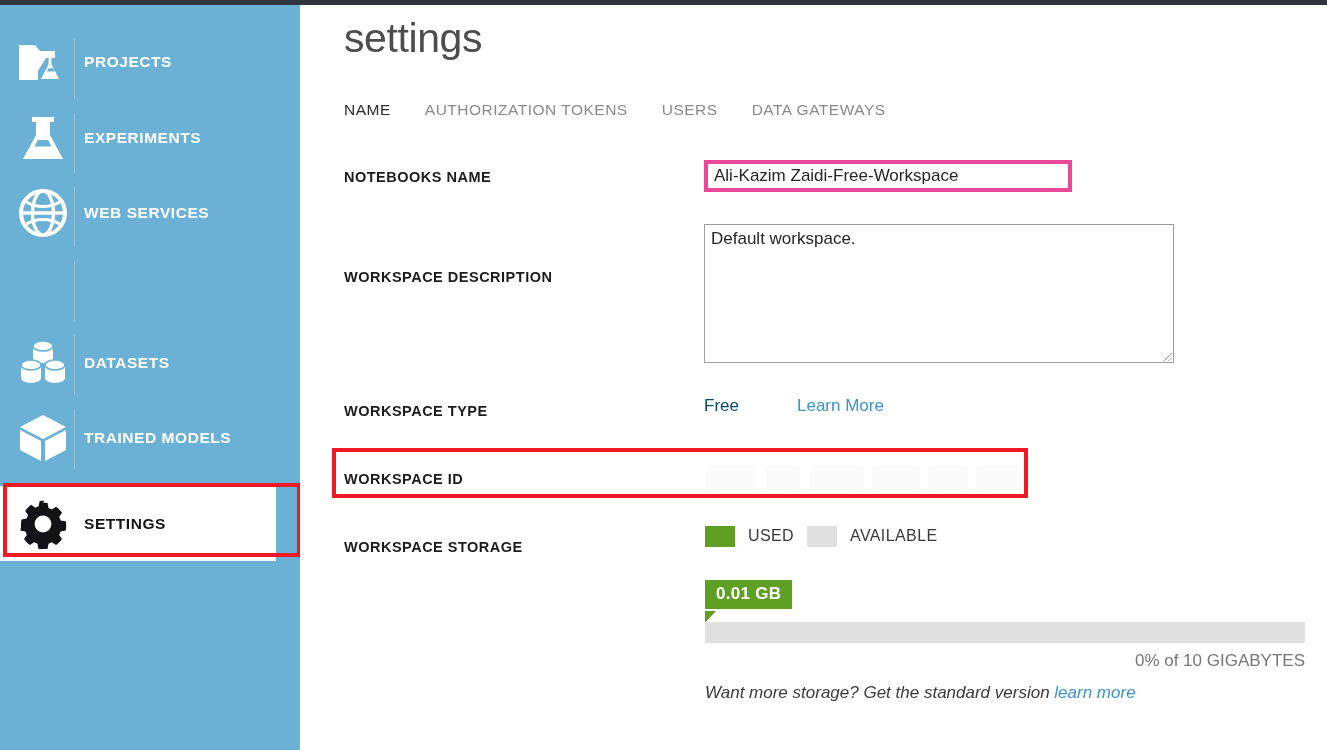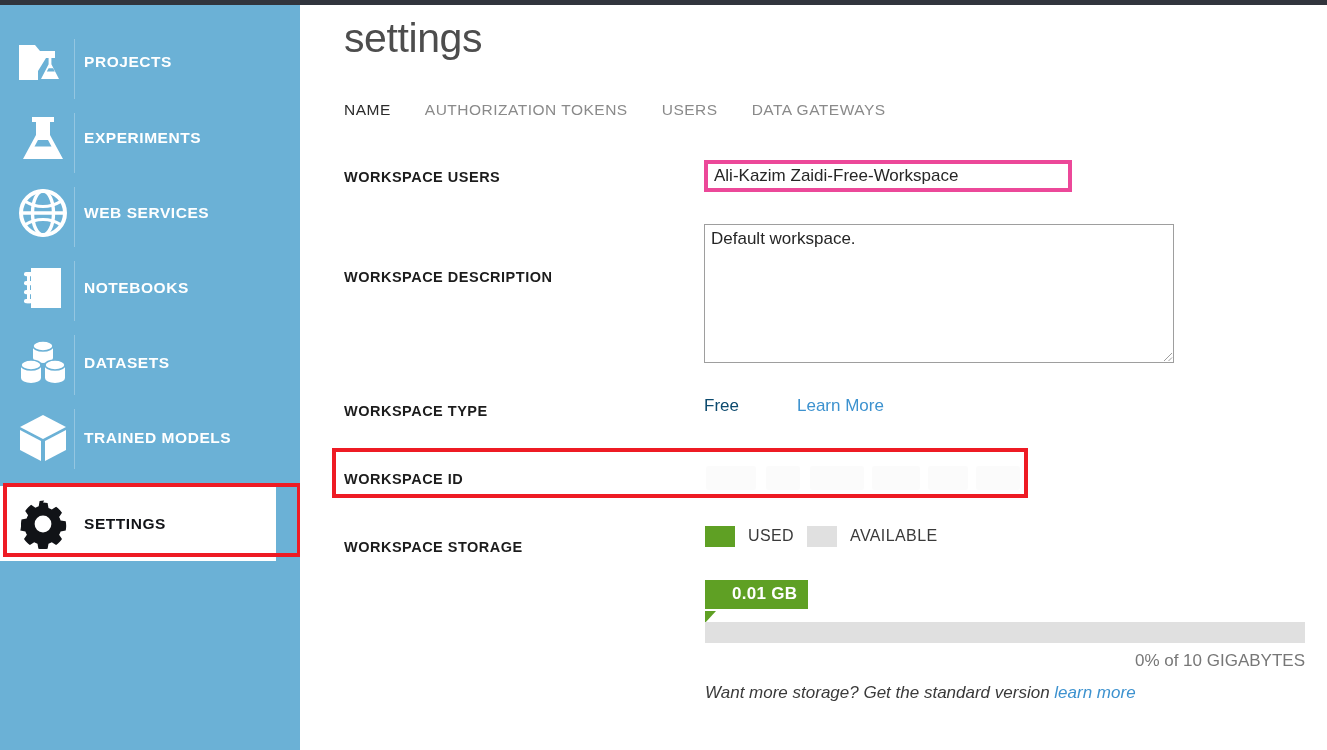--- a/index.html
+++ b/index.html
@@ -191,21 +191,21 @@
   }
 
   
   .badge {
     position: absolute;
     background: #5fa024;
     color: #ffffff;
     font-size: 17px;
     font-weight: bold;
     letter-spacing: 0.3px;
-    padding: 4px 11px 5px 27px;
+    padding: 4px 11px 5px 11px;
     white-space: nowrap;
   }
   .badge-tail {
     position: absolute;
     width: 0; height: 0;
     border-left: 11px solid #5fa024;
     border-bottom: 12px solid transparent;
   }
   .bar-track {
     position: absolute;
@@ -279,33 +279,20 @@
           <circle cx="25" cy="25" r="22" fill="none" stroke="#ffffff" stroke-width="4"></circle>
           <ellipse cx="25" cy="25" rx="10.5" ry="22" fill="none" stroke="#ffffff" stroke-width="3.4"></ellipse>
           <line x1="3" y1="25" x2="47" y2="25" stroke="#ffffff" stroke-width="3.4"></line>
           <path d="M7.5 13.5c5 3.2 11 5 17.5 5s12.5-1.8 17.5-5" fill="none" stroke="#ffffff" stroke-width="3.2"></path>
           <path d="M7.5 36.5c5-3.2 11-5 17.5-5s12.5 1.8 17.5 5" fill="none" stroke="#ffffff" stroke-width="3.2"></path>
         </svg>
       </span>
       <span class="lbl">WEB SERVICES</span>
     </div>
 
-    <div class="nav-item" style="top:246px;">
-      <span class="ico">
-        <svg width="48" height="48" viewBox="0 0 48 48">
-          <rect x="12" y="4" width="30" height="40" fill="#ffffff"></rect>
-          <rect x="5" y="8" width="12" height="4.2" rx="2" fill="#ffffff"></rect>
-          <rect x="5" y="17" width="12" height="4.2" rx="2" fill="#ffffff"></rect>
-          <rect x="5" y="26" width="12" height="4.2" rx="2" fill="#ffffff"></rect>
-          <rect x="5" y="35" width="12" height="4.2" rx="2" fill="#ffffff"></rect>
-          <rect x="8" y="8" width="3" height="31.2" fill="#ffffff"></rect>
-        </svg>
-      </span>
-      <span class="lbl">NOTEBOOKS</span>
-    </div>
 
     <div class="nav-item" style="top:321px;">
       <span class="ico">
         <svg width="50" height="48" viewBox="0 0 50 48">
           <g fill="#ffffff">
             <ellipse cx="25" cy="7" rx="10" ry="5"></ellipse>
             <rect x="15" y="7" width="20" height="12"></rect>
             <ellipse cx="25" cy="19" rx="10" ry="5"></ellipse>
             <ellipse cx="13" cy="26" rx="10" ry="5"></ellipse>
             <rect x="3" y="26" width="20" height="13"></rect>
@@ -352,21 +339,21 @@
 
     <div class="page-title">settings</div>
 
     <div class="tabs">
       <div class="tab active">NAME</div>
       <div class="tab">AUTHORIZATION TOKENS</div>
       <div class="tab">USERS</div>
       <div class="tab">DATA GATEWAYS</div>
     </div>
 
-    <div class="field-label" style="top:164px;">WORKSPACE USERS</div>
+    <div class="field-label" style="top:164px;">NOTEBOOKS NAME</div>
     <input class="txt-input" style="left: 404px; top: 155px; width: 368px; height: 32px;" value="Ali-Kazim Zaidi-Free-Workspace">
 
     <div class="field-label" style="top:230px;margin-top:34px;">WORKSPACE DESCRIPTION</div>
     <textarea class="txt-area" style="left: 404px; top: 219px; width: 470px; height: 139px;">Default workspace.</textarea>
     <svg class="resize-grip" style="left:860px; top:344px;" viewBox="0 0 13 13">
       <path d="M12 4 4 12M12 8.5 8.5 12" stroke="#9e9e9e" stroke-width="1" fill="none"></path>
     </svg>
 
     <div class="field-label" style="top:398px;">WORKSPACE TYPE</div>
     <div class="plain-value" style="left:404px; top:391px;">Free</div>

